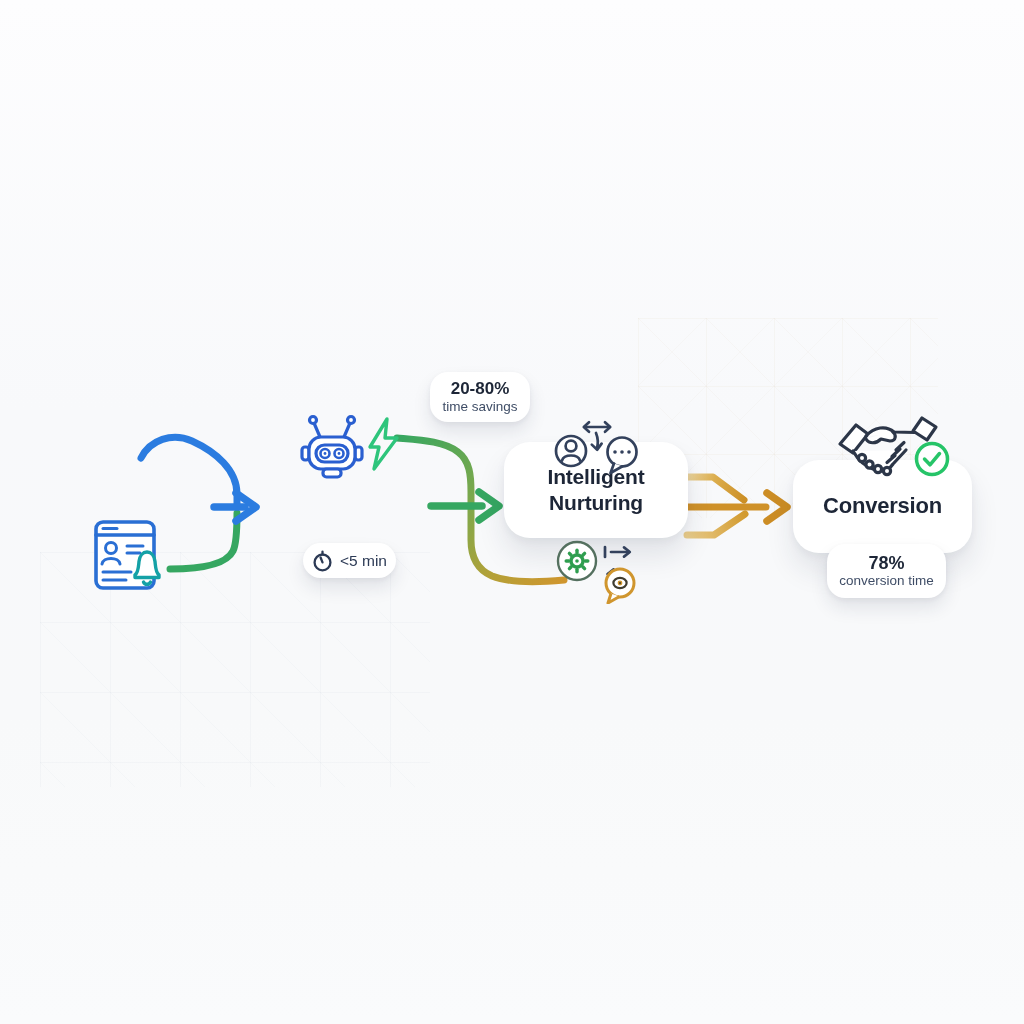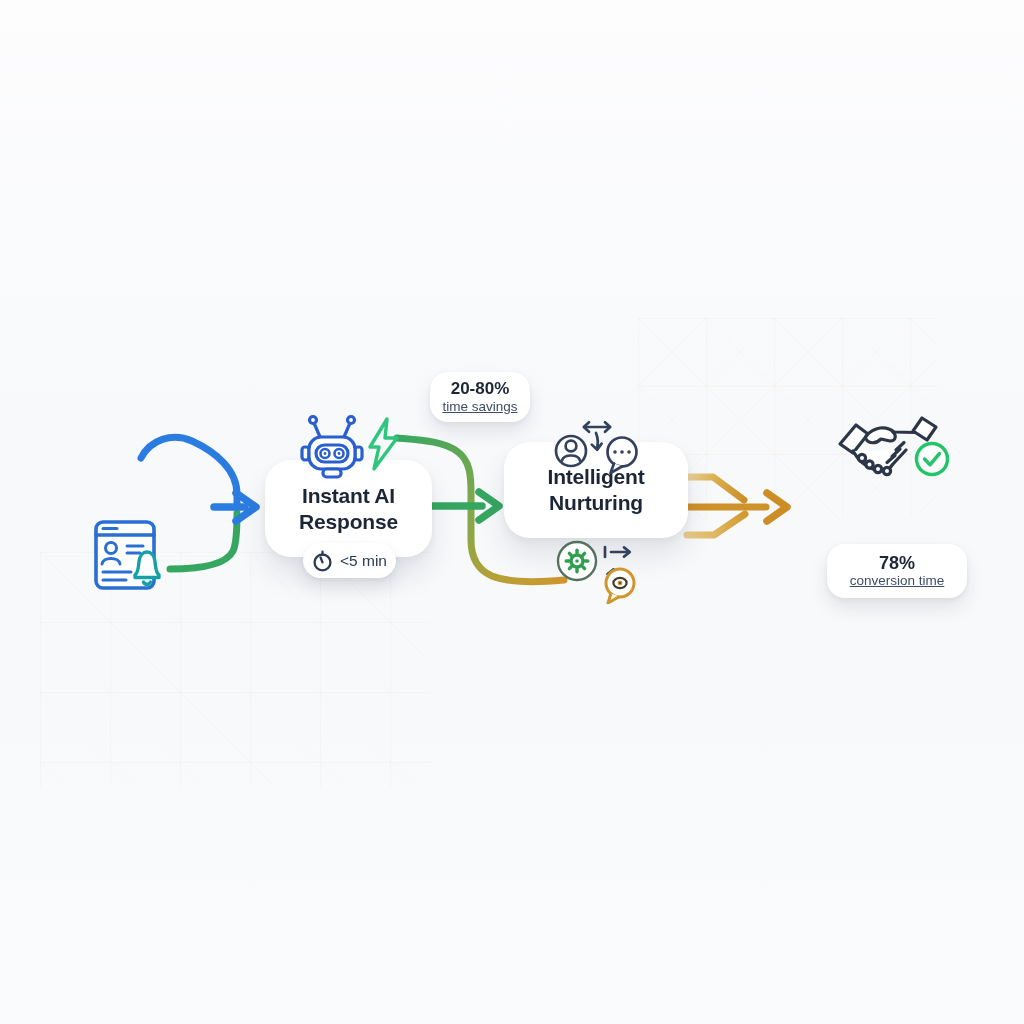--- a/index.html
+++ b/index.html
@@ -32,21 +32,21 @@
   .card .title{
     color:var(--title,#1d2637);font-weight:700;font-size:21px;line-height:1.22;
     letter-spacing:-.2px;padding:0 10px;
   }
   .badge{
     position:absolute;background:#fff;border-radius:18px;
     box-shadow:0 10px 18px rgba(28,38,66,.10),0 2px 5px rgba(28,38,66,.06);
     display:flex;flex-direction:column;align-items:center;justify-content:center;text-align:center;
   }
   .badge .val{color:var(--title,#1d2637);font-weight:700;font-size:17px;line-height:1.15;}
-  .badge .lbl{color:var(--text-secondary,#3f4d66);font-size:13.5px;line-height:1.2;text-decoration:underline;}
+  .badge .lbl{color:var(--text-secondary,#3f4d66);font-size:13.5px;line-height:1.2;}
   .badge.pill{flex-direction:row;gap:7px;border-radius:18px;}
   .badge.pill .val{font-weight:400;font-size:15.5px;color:#2c3a55;}
   .iconbox{position:absolute;pointer-events:none;}
   svg{display:block;}
   .overlay{position:absolute;left:0;top:0;pointer-events:none;}
 </style>
 </head>
 <body>
 
 <div class="canvas">
@@ -110,23 +110,20 @@
         <line x1="10" y1="53" x2="38" y2="53" stroke-width="3"></line>
         <line x1="10" y1="61" x2="33" y2="61" stroke-width="3"></line>
       </g>
       <g transform="translate(40,32)" fill="#fff" stroke="var(--teal,#14a1a6)" stroke-width="3.4" stroke-linecap="round" stroke-linejoin="round">
         <path d="M2,24 C5.5,21.5 5.5,15 6,10.5 C6.6,4.5 10,1 14,1 C18,1 21.4,4.5 22,10.5 C22.5,15 22.5,21.5 26,24 L26,26.5 L2,26.5 Z"></path>
         <path d="M10.5,31 A3.8,3.8 0 0 0 17.5,31" fill="none"></path>
       </g>
     </svg>
   </div>
 
-  <div class="card" style="left:265px;top:460px;width:167px;height:97px;">
-    <div class="title" style="max-width:130px;">Instant AI Response</div>
-  </div>
   <div class="iconbox" style="left:297px;top:411px;">
     <svg width="70" height="68" viewBox="0 0 70 68">
       <g fill="#fff" stroke="var(--robot-blue,#2a5fd0)" stroke-width="3.2" stroke-linecap="round" stroke-linejoin="round">
         <line x1="23" y1="26" x2="17" y2="12"></line>
         <line x1="47" y1="26" x2="53" y2="12"></line>
         <circle cx="16" cy="9" r="3.5"></circle>
         <circle cx="54" cy="9" r="3.5"></circle>
         <rect x="5" y="36" width="7" height="13" rx="3"></rect>
         <rect x="58" y="36" width="7" height="13" rx="3"></rect>
         <rect x="12" y="26" width="46" height="32" rx="12"></rect>
@@ -223,20 +220,23 @@
       <g>
         <circle cx="72" cy="45" r="14" fill="#fff" stroke="var(--gold,#d0962e)" stroke-width="3"></circle>
         <path d="M63,55.5 L60,65 L71.5,58.5" fill="#fff" stroke="var(--gold,#d0962e)" stroke-width="3" stroke-linejoin="round"></path>
         <ellipse cx="72" cy="45" rx="6.6" ry="5.2" fill="none" stroke="#3f3c30" stroke-width="2.2"></ellipse>
         <circle cx="72" cy="45" r="2.4" fill="var(--gold,#d0962e)"></circle>
         <circle cx="72" cy="45" r="1" fill="#3f3c30"></circle>
       </g>
     </svg>
   </div>
 
+  <div class="card" style="left:793px;top:460px;width:179px;height:93px;">
+    <div class="title" style="font-size:22px;">Conversion</div>
+  </div>
   <div class="iconbox" style="left:836px;top:413px;">
     <svg width="114" height="70" viewBox="0 0 114 70">
       <g fill="#fff" stroke="var(--hand-navy,#2c3648)" stroke-width="3.2" stroke-linecap="round" stroke-linejoin="round">
         <path d="M86,5 L100,14 L91,27 L77,18 Z"></path>
         <path d="M4,31 L20,12 L32,21 L17,40 Z"></path>
         <path d="M30,23 C38,14 50,12 58,19 L79,19.5"></path>
         <path d="M56,18 C61,22 60,28 54,28 L45,26 C40,31 33,31 30,26"></path>
         <path d="M17,38 C22,47 30,54 39,57 C47,59.5 53,57 57,51 L70,37"></path>
         <circle cx="26" cy="45" r="3.6"></circle>
         <circle cx="33.5" cy="51.5" r="3.6"></circle>
@@ -245,18 +245,18 @@
         <line x1="60" y1="37" x2="68" y2="29.5"></line>
         <line x1="56" y1="43.5" x2="64" y2="36"></line>
         <line x1="51" y1="49.5" x2="59" y2="42.5"></line>
       </g>
       <g>
         <circle cx="96" cy="46" r="15.5" fill="rgba(255,255,255,.85)" stroke="var(--check-green,#26c468)" stroke-width="3.5"></circle>
         <path d="M88.5,46 L94,51.8 L103.5,40.5" fill="none" stroke="var(--check-green,#26c468)" stroke-width="3.5" stroke-linecap="round" stroke-linejoin="round"></path>
       </g>
     </svg>
   </div>
-  <div class="badge" style="left:827px;top:544px;width:140px;height:54px;">
+  <div class="badge" style="left:827px;top:544px;width:119px;height:54px;">
     <div class="val" style="font-size:18px;">78%</div>
     <div class="lbl">conversion time</div>
   </div>
 
 </div>
 
 </body></html>

